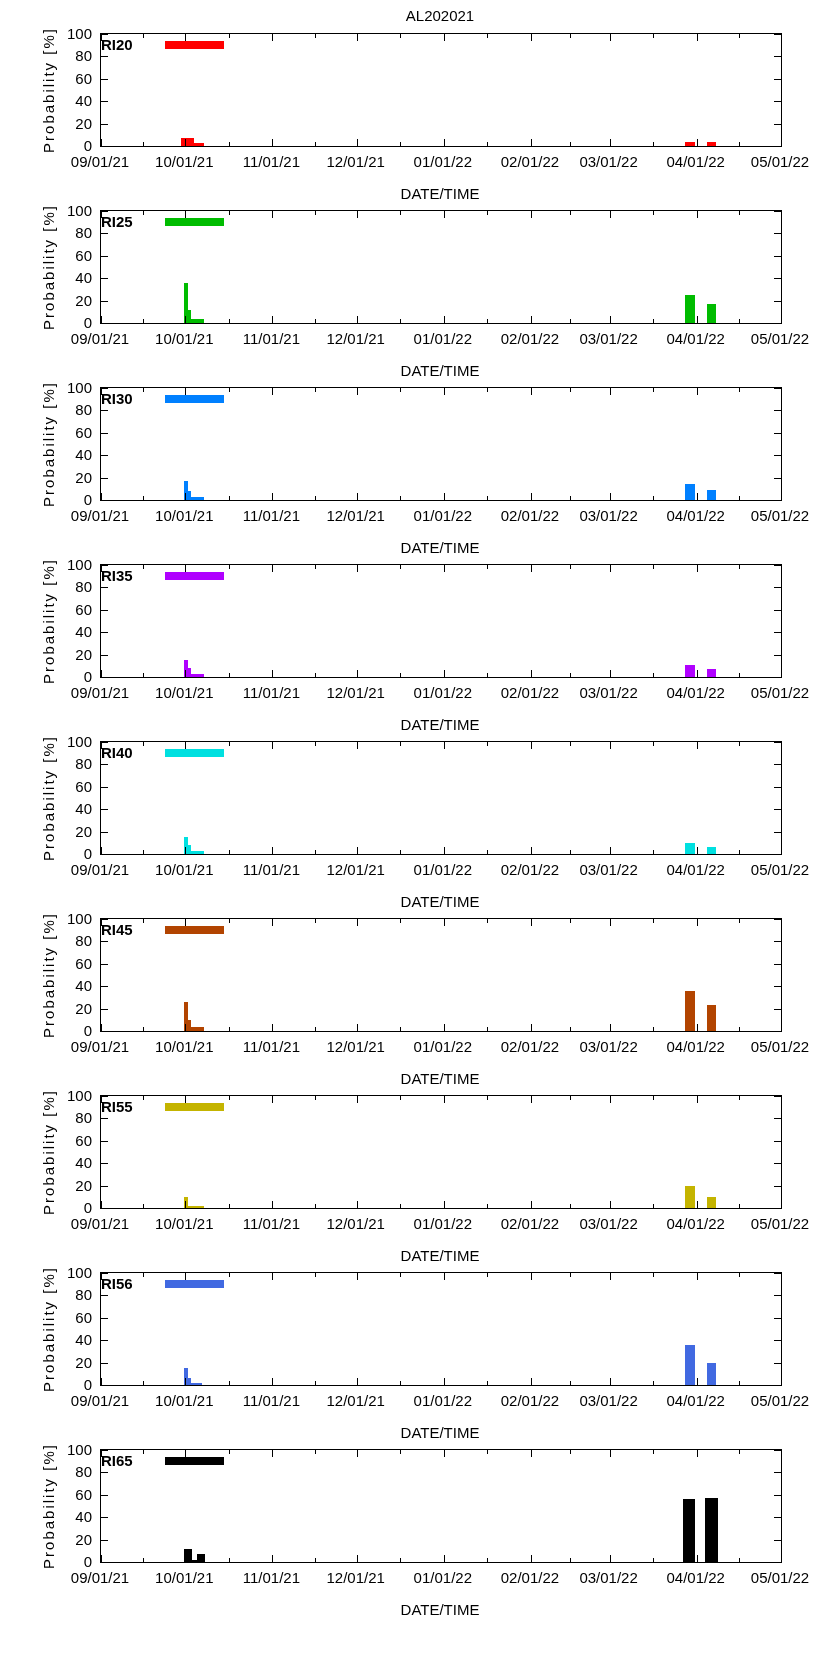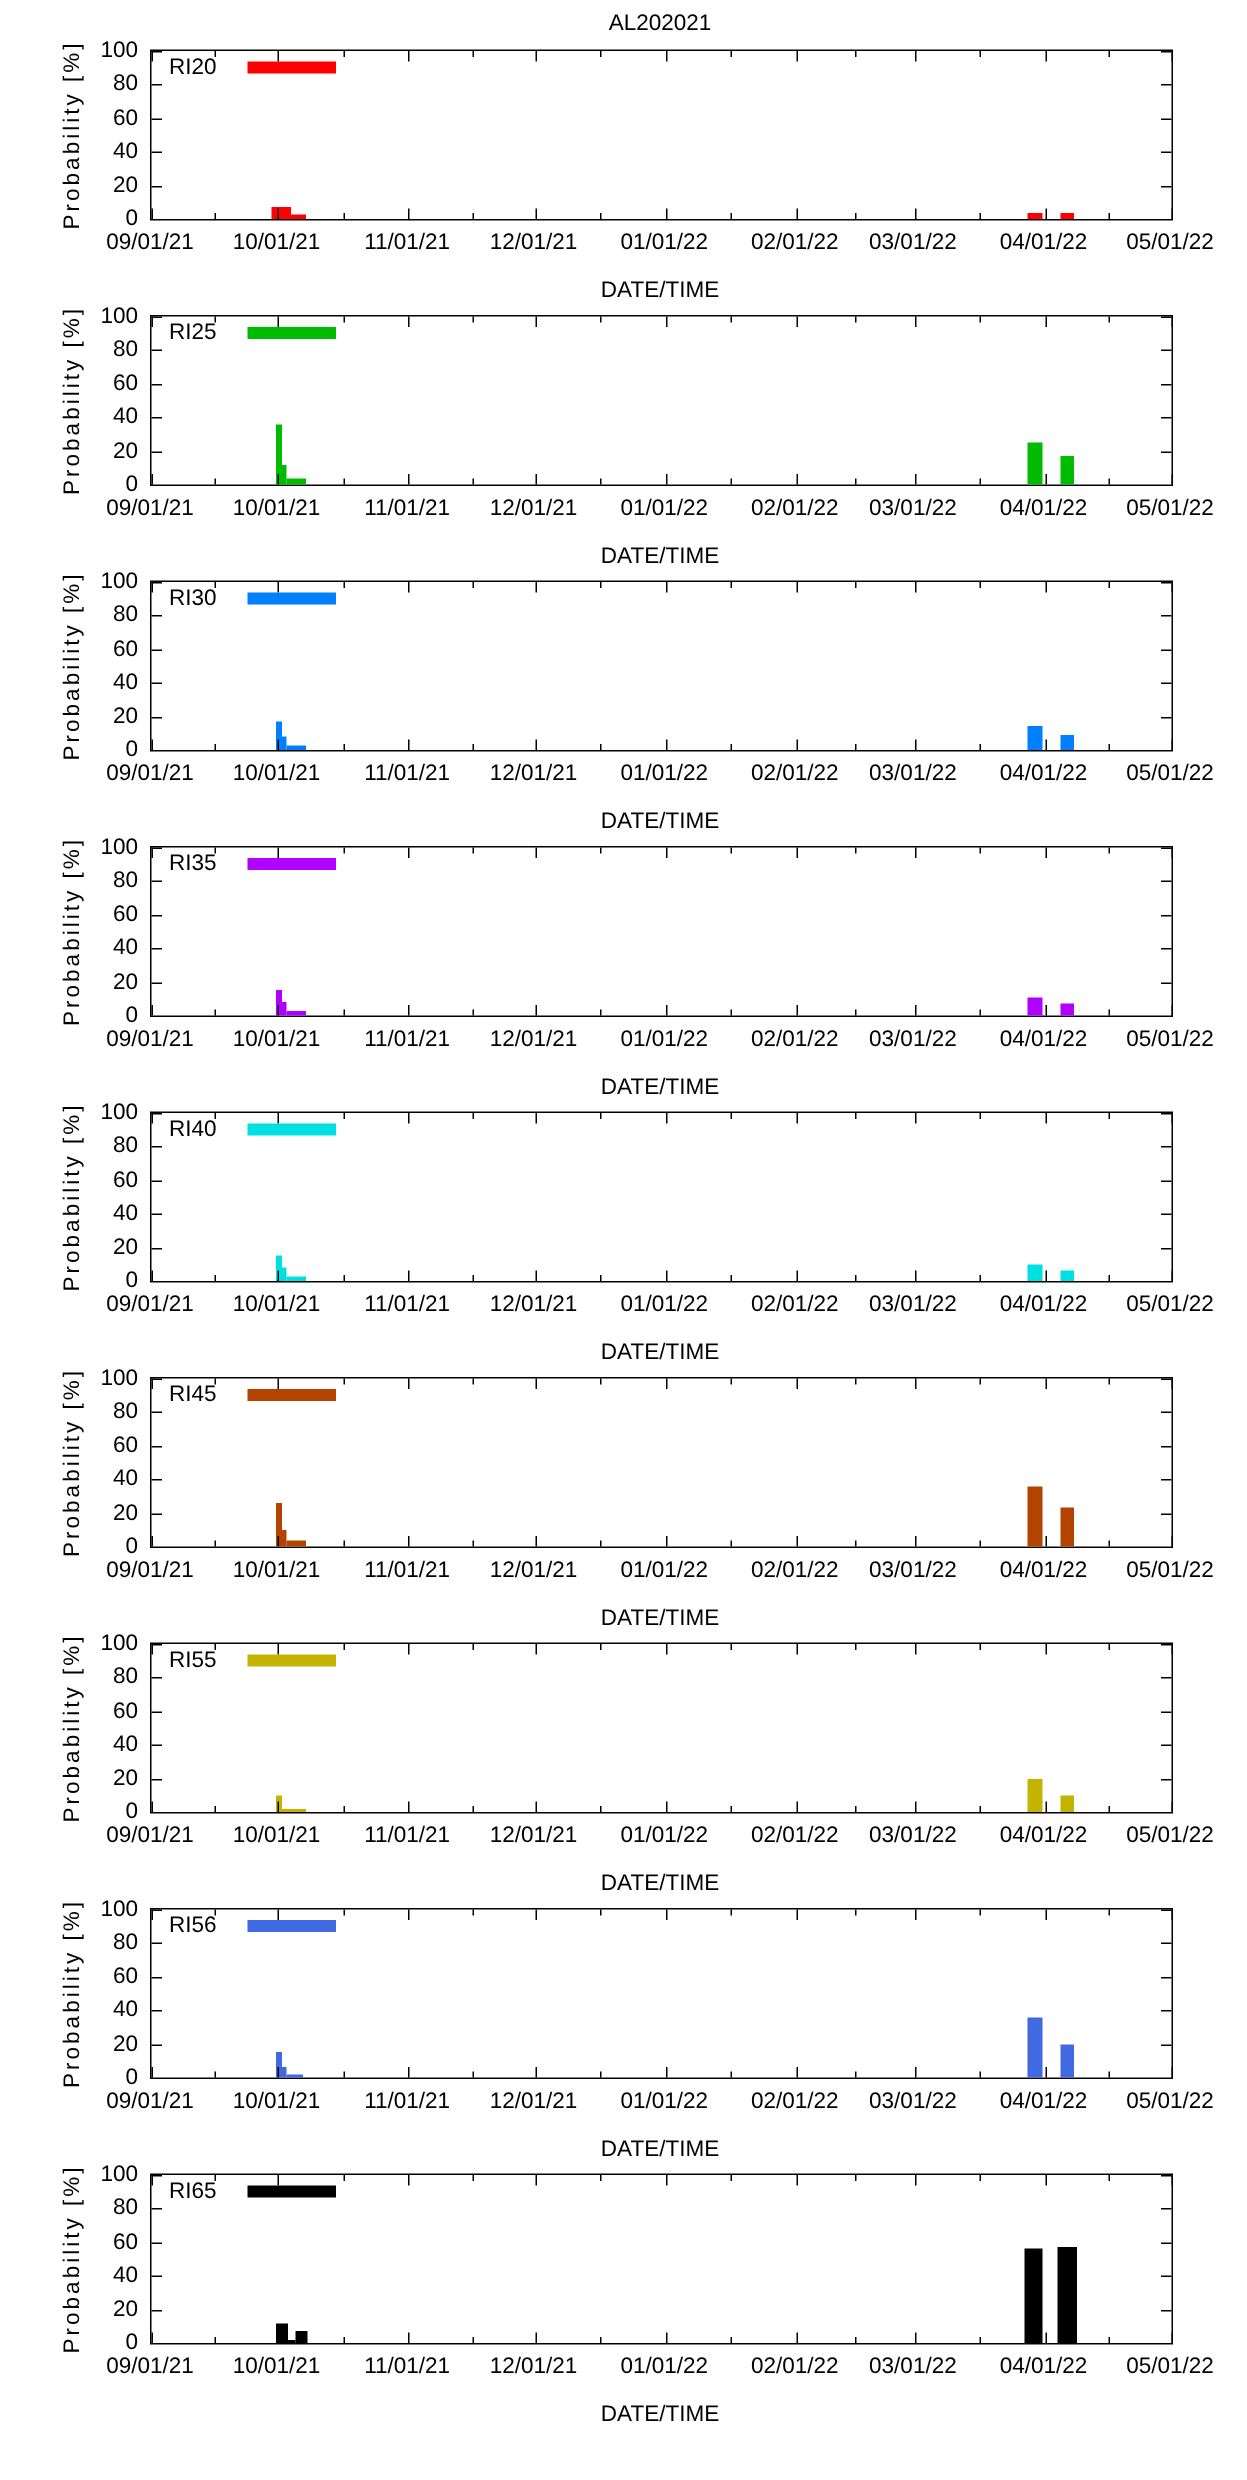--- a/index.html
+++ b/index.html
@@ -14,21 +14,21 @@
   .tick-min-b{position:absolute;bottom:0;width:1px;height:4px;background:#000;}
   .tick-min-t{position:absolute;top:0;width:1px;height:4px;background:#000;}
   .ytick-l{position:absolute;left:0;height:1px;width:7px;background:#000;}
   .ytick-r{position:absolute;right:0;height:1px;width:7px;background:#000;}
   .yticklab{position:absolute;right:0;width:86px;text-align:right;font-size:15px;line-height:15px;}
   .ylabels{position:absolute;left:0;top:0;width:92px;height:112px;}
   .xticklab{position:absolute;width:84px;margin-left:-42px;text-align:center;font-size:15px;top:120px;white-space:nowrap;}
   .xlabel{position:absolute;left:100px;width:680px;top:152px;text-align:center;font-size:15px;}
   .ylabel{position:absolute;left:48px;top:57px;transform:translate(-50%,-50%) rotate(-90deg);white-space:nowrap;font-size:15px;letter-spacing:2px;}
   .legend{position:absolute;left:0;top:4px;height:14px;display:flex;align-items:center;}
-  .legend .lt{width:55px;text-align:center;font-size:15px;line-height:14px;}
+  .legend .lt{width:55px;text-align:left;font-size:15px;line-height:14px;font-weight:bold;}
   .legend .sw{margin-left:9px;width:59px;height:8px;}
 </style>
 </head>
 <body>
 
 <div class="title-row">
   <span class="t">AL202021</span>
 </div>
 
 <div id="panels">

